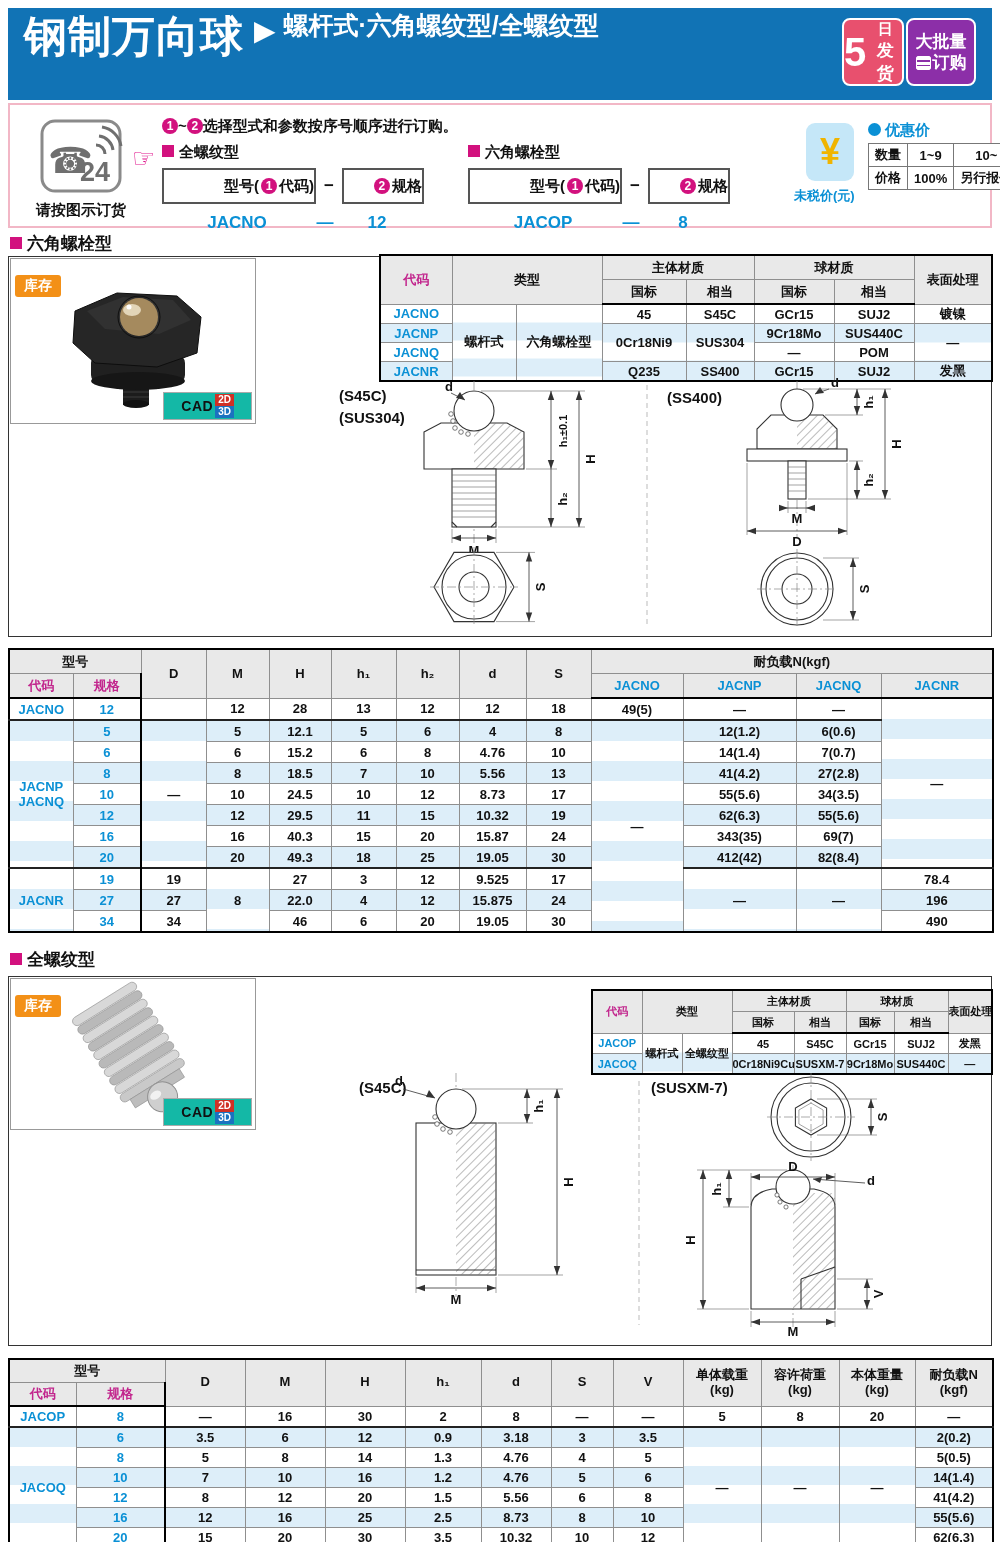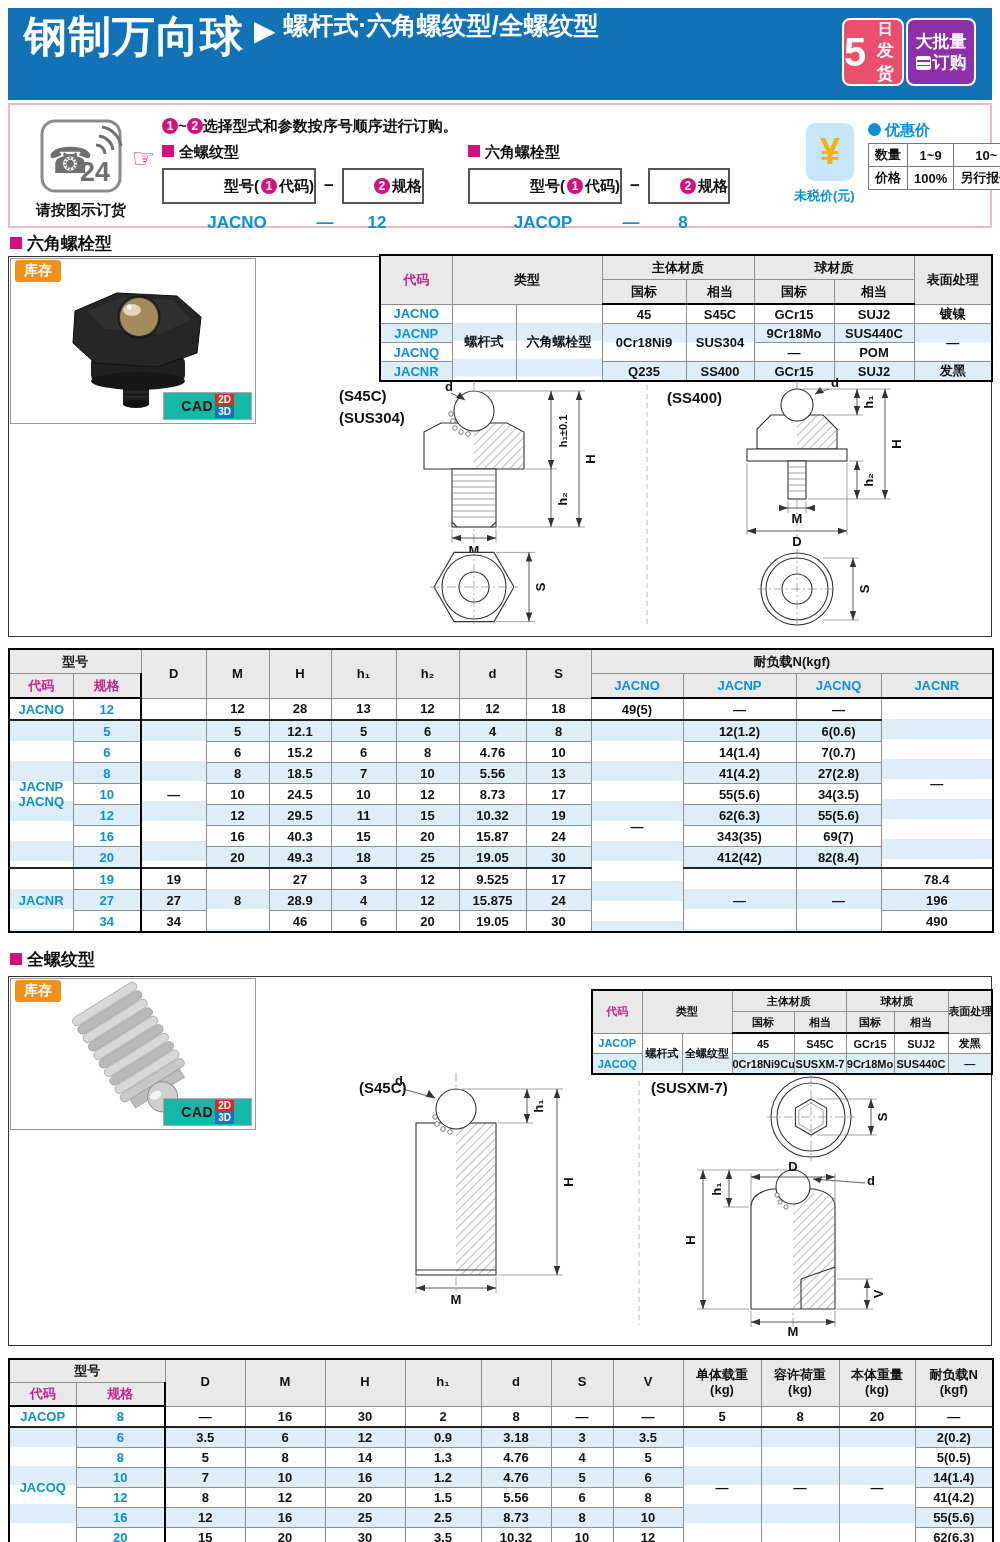--- a/index.html
+++ b/index.html
@@ -39,21 +39,21 @@
   #price-tab{border-collapse:collapse;font-size:13px;font-weight:bold}
   #price-tab td{border:1px solid #777;padding:1px 6px;text-align:center;background:#fff;height:20px}
   .bluetxt{color:#0a90d5;font-weight:bold}
   .dot{display:inline-block;width:13px;height:13px;border-radius:50%;background:#0a90d5;margin-right:4px;vertical-align:-1px}
   #yenbox{width:48px;height:58px;background:#c5e7f8;border-radius:9px;display:flex;align-items:center;justify-content:center;
           color:#f0b400;font-size:36px;font-weight:bold}
   
   .secbox{border:1px solid #333;background:#fff}
   .sechead{font-size:17px;font-weight:bold}
   .photobox{position:absolute;left:1px;top:1px;border:1px solid #999;background:#fff}
-  .stock{position:absolute;left:4px;top:1px;background:#f39017;color:#fff;font-size:14px;font-weight:bold;
+  .stock{position:absolute;left:4px;top:16px;background:#f39017;color:#fff;font-size:14px;font-weight:bold;
          padding:2px 9px;border-radius:3px}
   .cadbadge{position:absolute;right:3px;bottom:3px;display:flex;align-items:center;border:1px solid #aaa;background:#14b8a6;padding:1px 17px}
   .cadtxt{font-weight:bold;font-size:14px;letter-spacing:0.5px}
   .cadcol{display:flex;flex-direction:column;margin-left:2px}
   .cad2d{background:#d03025;color:#fff;font-size:10px;font-weight:bold;padding:0 3px;line-height:12px}
   .cad3d{background:#1b72c0;color:#fff;font-size:10px;font-weight:bold;padding:0 3px;line-height:12px}
   
   table{border-collapse:collapse;table-layout:fixed}
   td{border:1px solid #8f8f8f;text-align:center;vertical-align:middle;padding:0;overflow:hidden;white-space:nowrap}
   .g{background:#e9e9e9;font-weight:bold}
@@ -563,21 +563,21 @@
       <td>12</td>
       <td>9.525</td>
       <td>17</td>
       <td rowspan="3" class="spW">—</td>
       <td rowspan="3" class="spW">—</td>
       <td>78.4</td>
     </tr>
     <tr class="alt">
       <td class="bl dbl">27</td>
       <td>27</td>
-      <td>28.9</td>
+      <td>22.0</td>
       <td>4</td>
       <td>12</td>
       <td>15.875</td>
       <td>24</td>
       <td>196</td>
     </tr>
     <tr>
       <td class="bl dbl">34</td>
       <td>34</td>
       <td>46</td>

